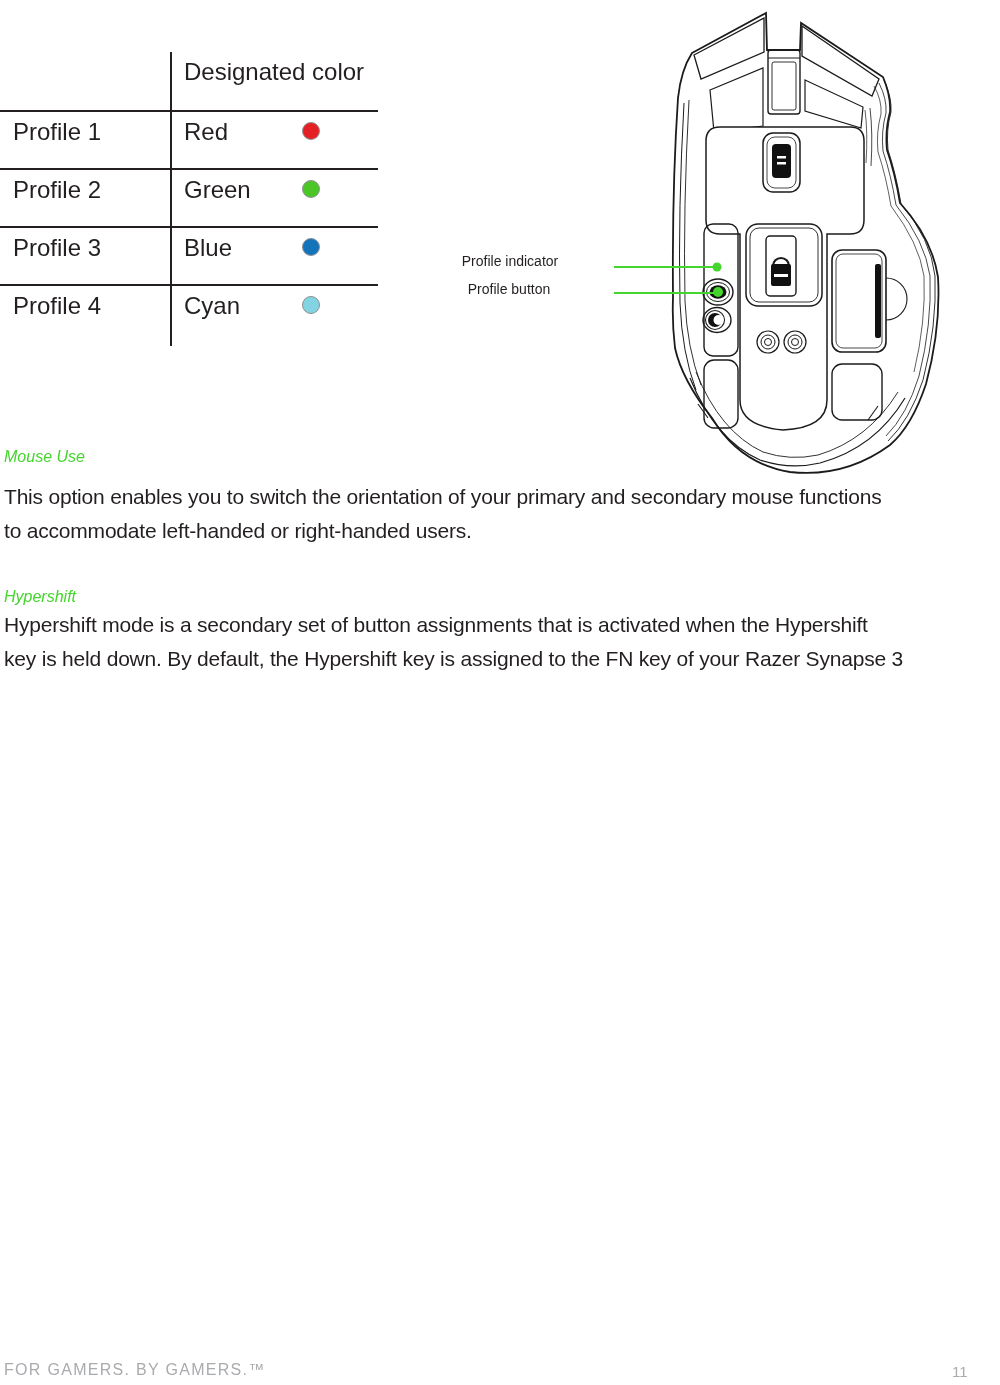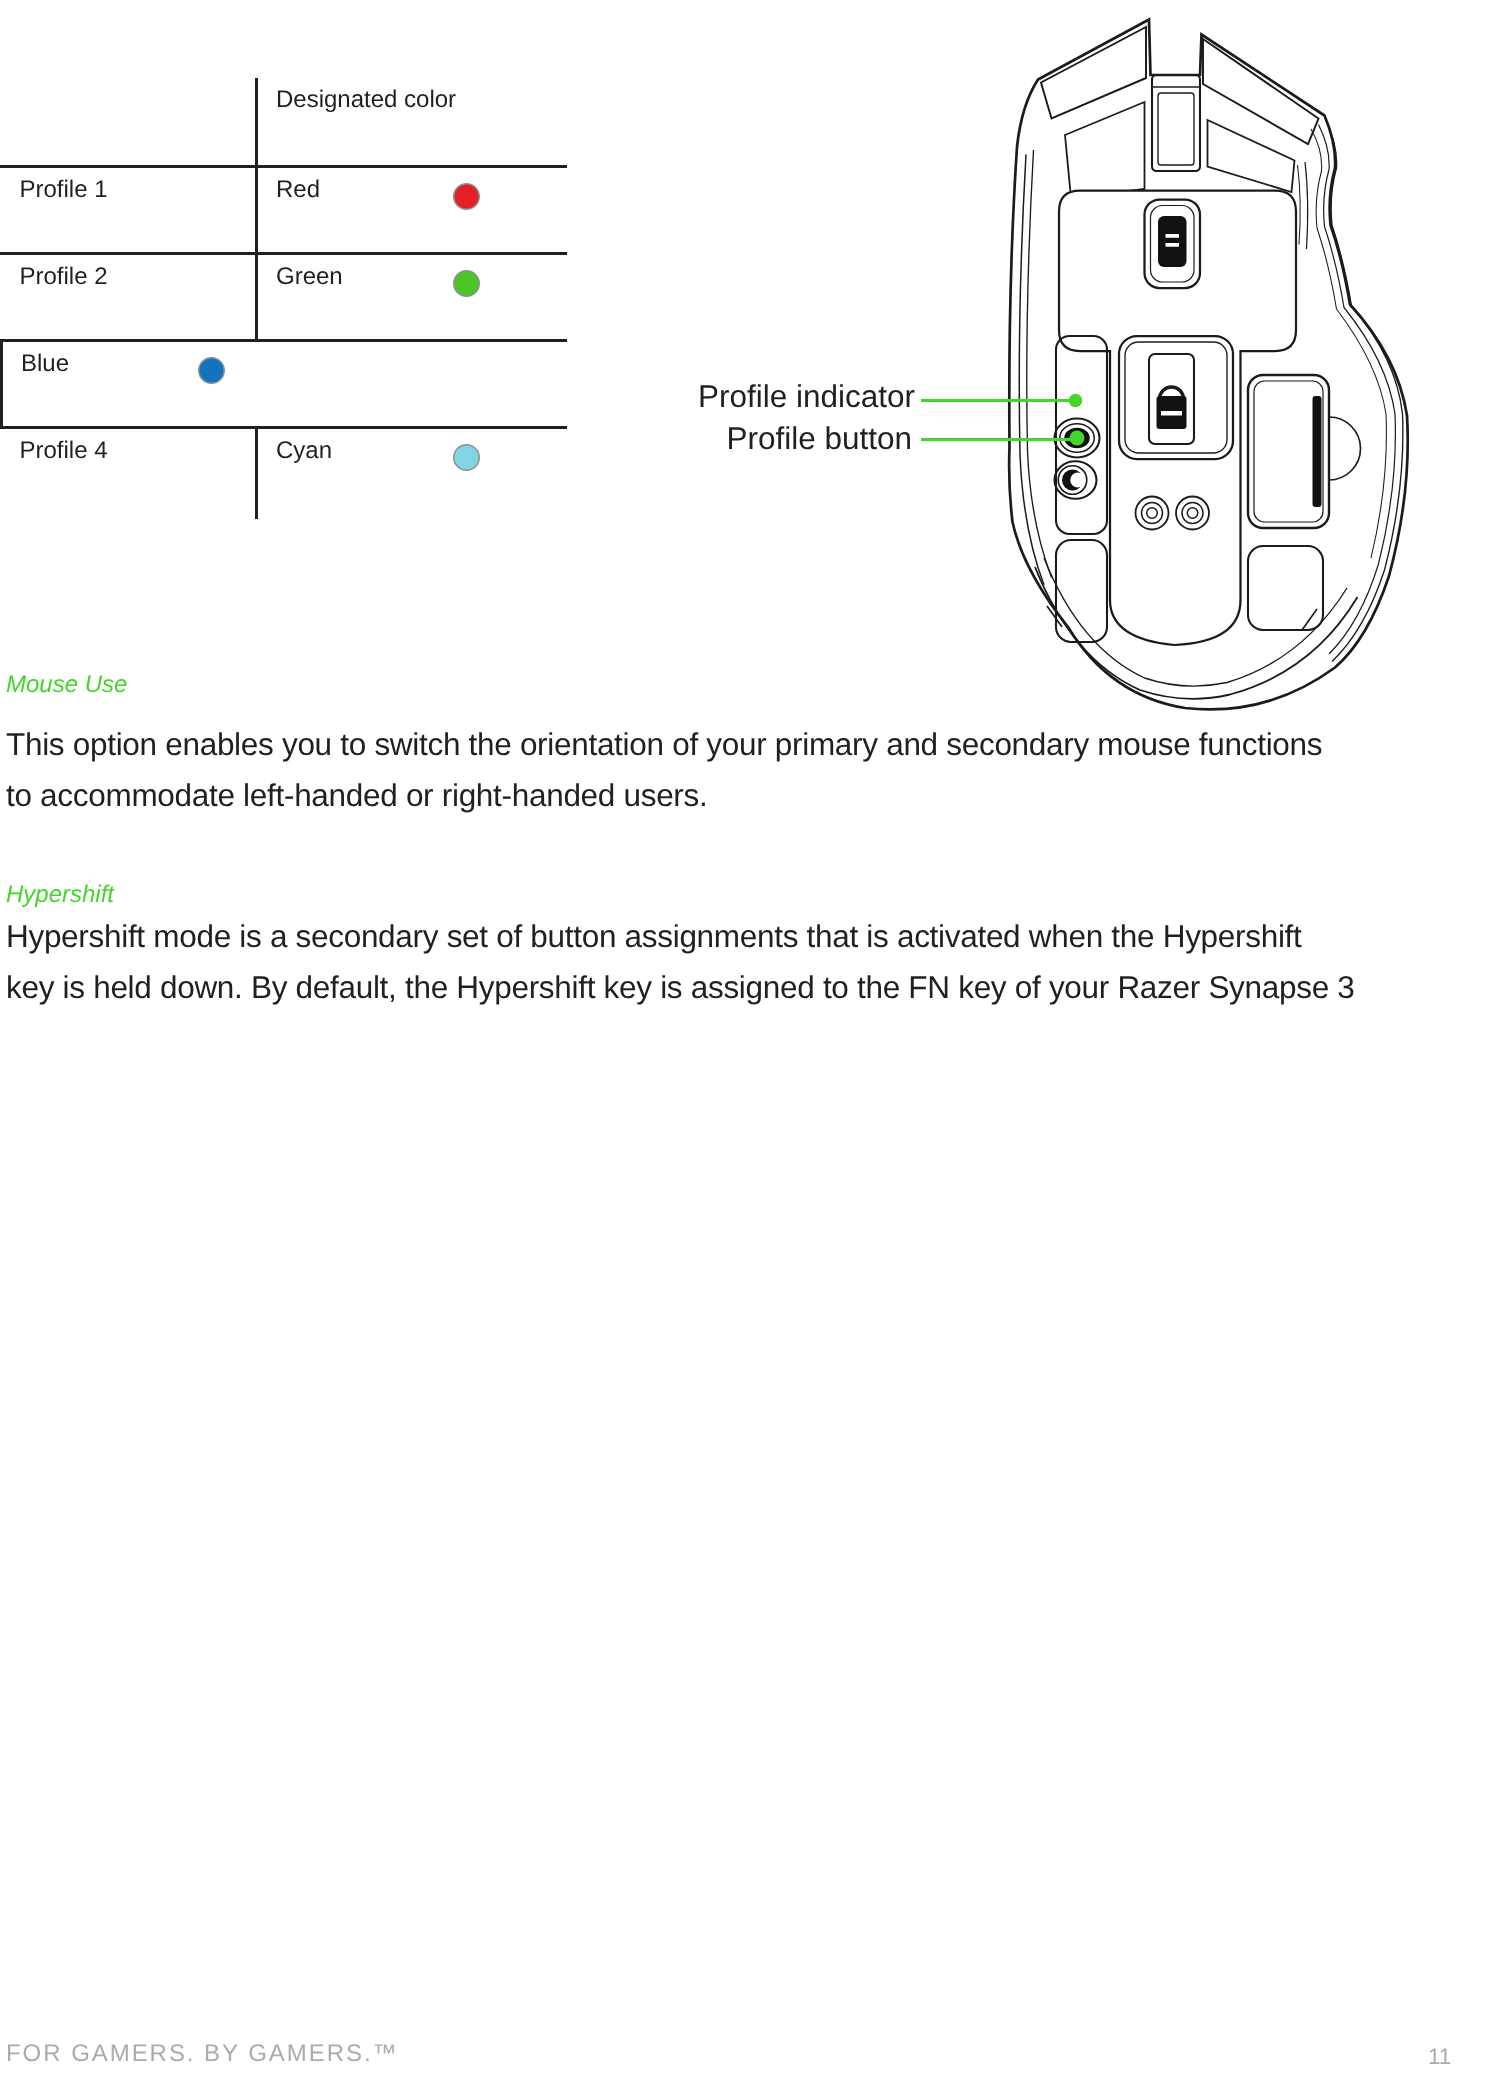--- a/index.html
+++ b/index.html
@@ -2,33 +2,33 @@
 <html style="--accent-green: #44d62c; --text: #231f20; --table-border: #231f20; --dot-border: #8f9194; --footer-gray: #a9abae;"><head>
 <meta charset="utf-8">
 <style>
   html,body{margin:0;padding:0;background:#fff;}
   .page{
     position:relative;width:1000px;height:1385px;background:#ffffff;
     font-family:"Liberation Sans",sans-serif;color:var(--text,#231f20);
     overflow:hidden;
   }
   
-  .ptable{position:absolute;left:0;top:52px;width:378px;font-size:16px;}
+  .ptable{position:absolute;left:0;top:52px;width:378px;font-size:24px;}
   .trow{display:flex;box-sizing:border-box;height:58px;border-bottom:2px solid var(--table-border,#231f20);}
   .trow.thead{height:60px;}
   .trow.tlast{height:60px;border-bottom:none;}
   .c1{box-sizing:border-box;width:170px;padding:6px 0 0 13px;}
   .c2{box-sizing:border-box;flex:1;position:relative;border-left:2px solid var(--table-border,#231f20);padding:6px 0 0 12px;}
   .thead .c1{border:none;}
   .dot{
     position:absolute;left:130px;top:10px;width:18px;height:18px;border-radius:50%;
     border:1.5px solid var(--dot-border,#8f9194);box-sizing:border-box;background:#fff;
   }
   
-  .fig-label{position:absolute;font-size:21px;text-align:right;white-space:nowrap;}
+  .fig-label{position:absolute;font-size:14px;text-align:center;white-space:nowrap;}
   .leader{position:absolute;height:2px;background:var(--accent-green,#44d62c);}
   
   .sec-head{position:absolute;left:4px;font-size:16px;font-style:italic;color:var(--accent-green,#44d62c);white-space:nowrap;}
   .para{position:absolute;left:4px;font-size:21px;line-height:34px;letter-spacing:-0.2px;}
   .para div{white-space:nowrap;}
   
   .footer-left{position:absolute;left:4px;top:1361px;font-size:16px;letter-spacing:1.3px;color:var(--footer-gray,#a9abae);white-space:nowrap;}
   .footer-page{position:absolute;left:952px;top:1363px;font-size:15px;color:var(--footer-gray,#a9abae);}
   
   .mouse-svg{position:absolute;left:660px;top:8px;}
@@ -57,20 +57,21 @@
 
     <div class="trow">
       <div class="c1">Profile 2</div>
       <div class="c2">
         <span>Green</span>
         <span class="dot" style="background-color: rgb(76, 198, 39);"></span>
       </div>
     </div>
 
     <div class="trow">
+      <div class="c1">Profile 3</div>
       <div class="c2">
         <span>Blue</span>
         <span class="dot" style="background-color: rgb(19, 116, 188);"></span>
       </div>
     </div>
 
     <div class="trow tlast">
       <div class="c1">Profile 4</div>
       <div class="c2">
         <span>Cyan</span>

